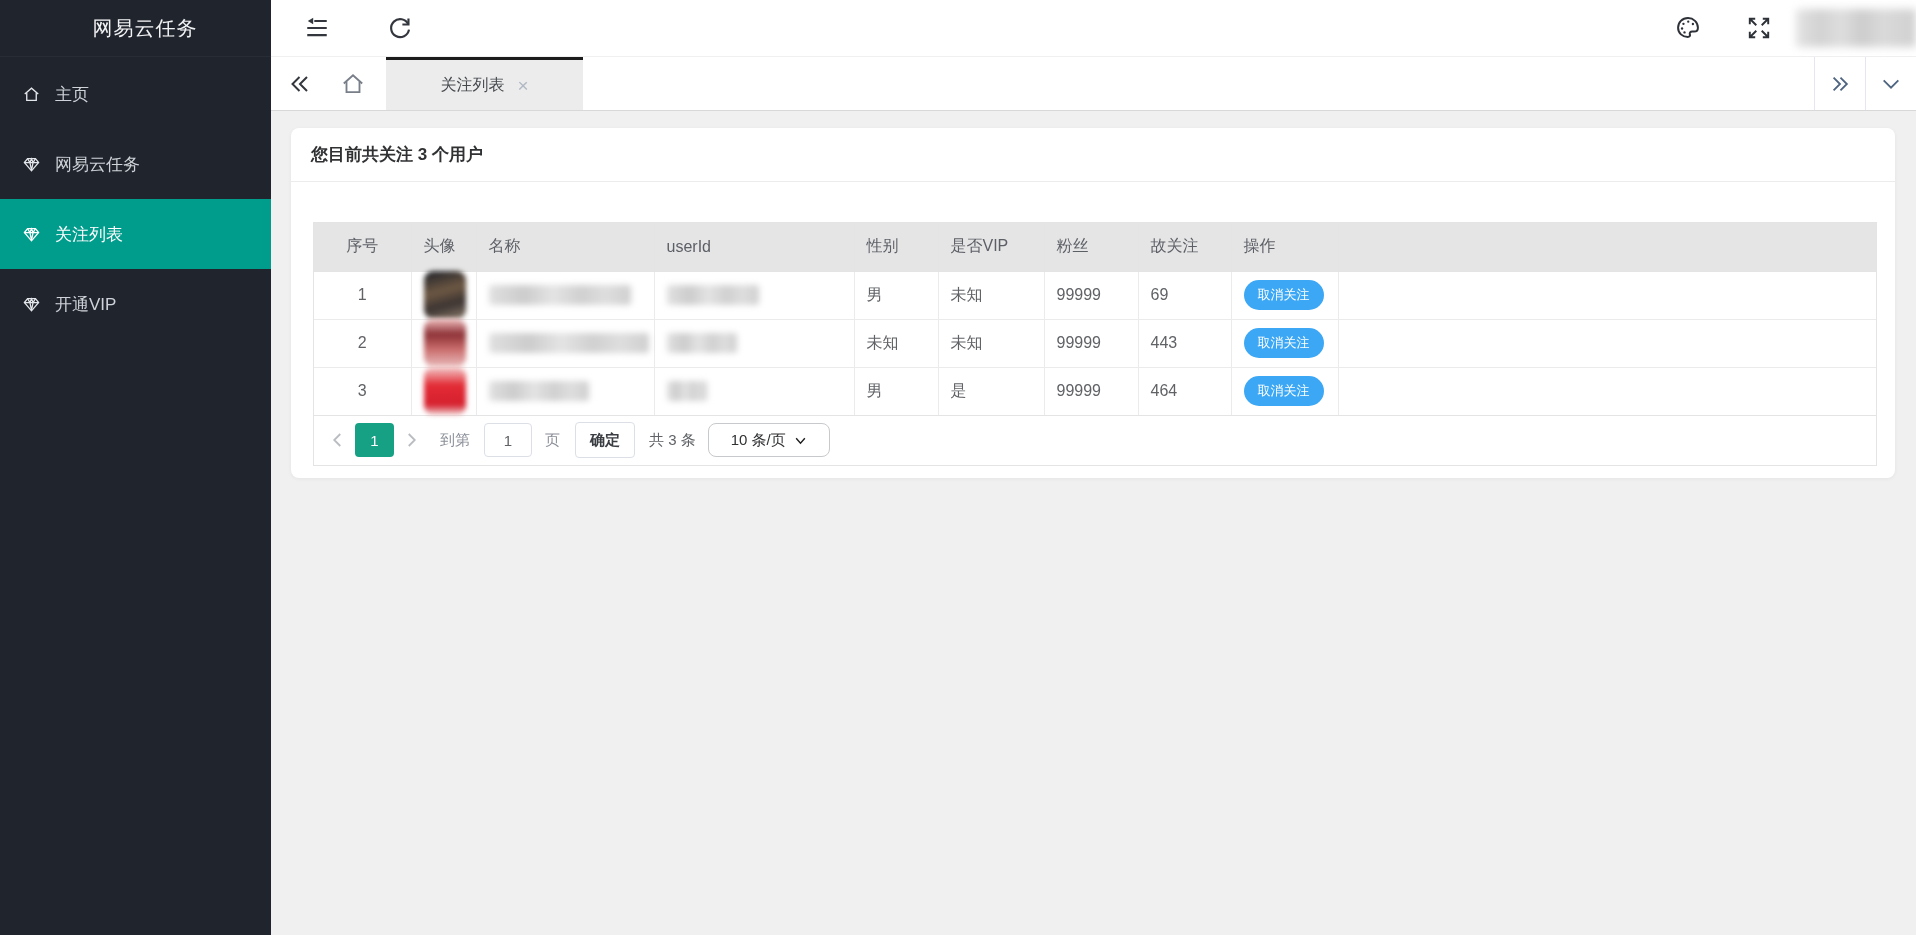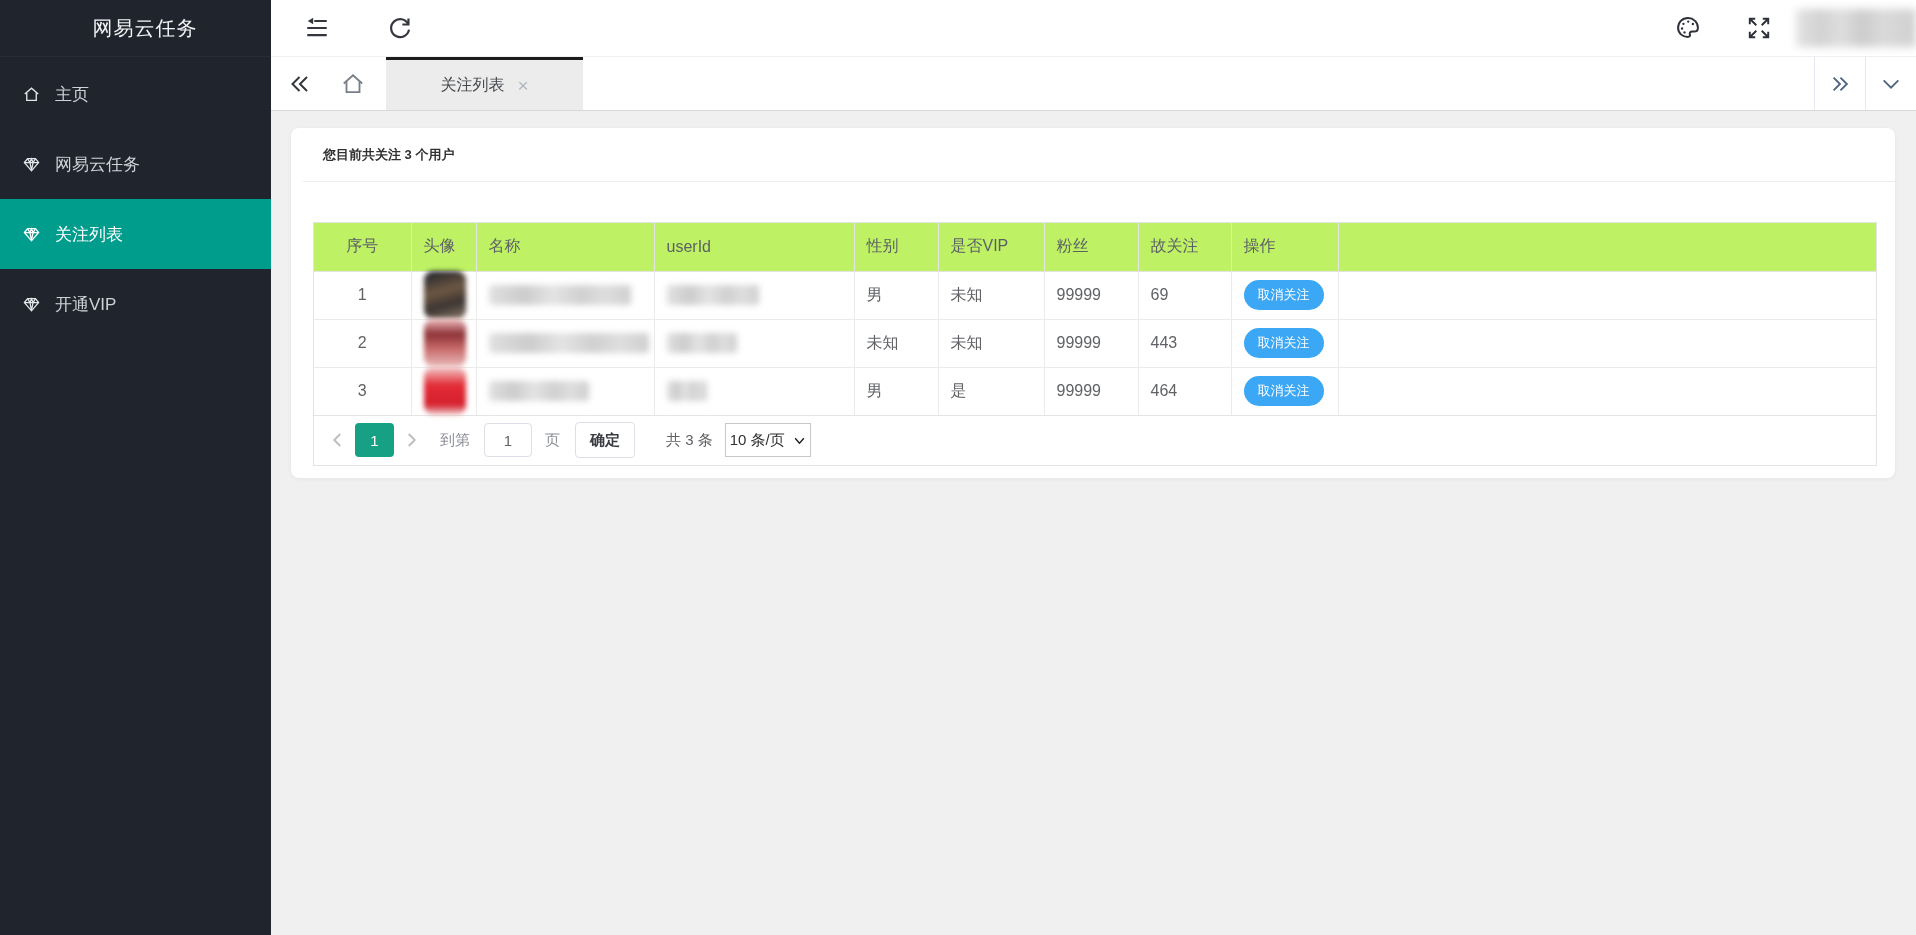--- a/index.html
+++ b/index.html
@@ -48,27 +48,27 @@
   .tab-right { margin-left:auto; display:flex; align-items:stretch; }
   .tab-right .ctrl { width:51px; display:flex; align-items:center; justify-content:center;
                      border-left:1px solid #e4e7ed; color:#4e6480; cursor:pointer; }
   .tab-right .ctrl svg { width:22px; height:22px; display:block; }
 
   
   .content { flex:1; background:#f0f0f0; padding:17px 21px 0 20px; overflow:hidden; }
   .card { background:#fff; border-radius:8px; height:350px;
           box-shadow:0 1px 4px rgba(0,0,0,.05); }
   .card-header { height:54px; display:flex; align-items:center; padding:16px 20px;
-                 font-size:13px; font-weight:bold; color:#303133;
-                 border-bottom:1px solid #ececec;margin-left:12px; }
+                 font-size:17px; font-weight:bold; color:#303133;
+                 border-bottom:1px solid #ececec; }
 
   .table-area { margin:40px 18px 0 22px; border:1px solid #e4e4e4; }
   table { width:100%; border-collapse:collapse; table-layout:fixed;
           font-size:16px; color:#606266; }
-  th { background:#bef264; font-weight:normal; color:#5c5f66; height:48px;
+  th { background:#e5e5e5; font-weight:normal; color:#5c5f66; height:48px;
        text-align:left; padding:0 12px;
        border-bottom:1px solid #e4e4e4; border-right:1px solid #e4e4e4; }
   td { height:48px; padding:0 12px; background:#fff;
        border-bottom:1px solid #ebebeb; border-right:1px solid #ebebeb; }
   th:last-child, td:last-child { border-right:none; }
   tbody tr:last-child td { border-bottom:1px solid #e4e4e4; }
   .col-center { text-align:center; }
 
   .avatar-blur { width:42px; height:48px; margin:-2px 0; border-radius:9px; filter:blur(2.5px); }
   .av1 { background:linear-gradient(165deg,#2c2b2e 8%,#6e5843 42%,#3c3432 68%,#8d7d6c 100%); }
@@ -92,23 +92,23 @@
                 display:flex; align-items:center; justify-content:center; cursor:pointer; }
   .pg-goto { margin-left:20px; }
   .pg-input { width:48px; height:34px; margin-left:14px; border:1px solid #dcdfe6;
               border-radius:4px; text-align:center; font-size:15px; color:#606266;
               font-family:"Liberation Sans","DejaVu Sans",sans-serif; }
   .pg-unit { margin-left:13px; }
   .pg-confirm { margin-left:15px; height:36px; padding:0 14px; background:#fff;
                 border:1px solid #dcdfe6; border-radius:4px; font-size:15px;
                 font-weight:bold; color:#3a3d42; cursor:pointer;
                 font-family:"Liberation Sans","DejaVu Sans",sans-serif; }
-  .pg-total { margin-left:31px; color:#5f6266; }
-  .pg-select { margin-left:12px; height:34px; padding:0 4px; border:1px solid #c8c9cc;
-               border-radius:0; display:flex; align-items:center; gap:8px;
+  .pg-total { margin-left:14px; color:#5f6266; }
+  .pg-select { margin-left:12px; height:34px; padding:0 22px; border:1px solid #c8c9cc;
+               border-radius:8px; display:flex; align-items:center; gap:8px;
                font-size:15px; color:#303133; background:#fff; cursor:pointer; }
   .pg-select svg { width:13px; height:13px; color:#1f1f1f; }
 </style>
 </head>
 <body>
 
 <div class="app">
 
   <aside class="sidebar">
     <div class="logo">网易云任务</div>

